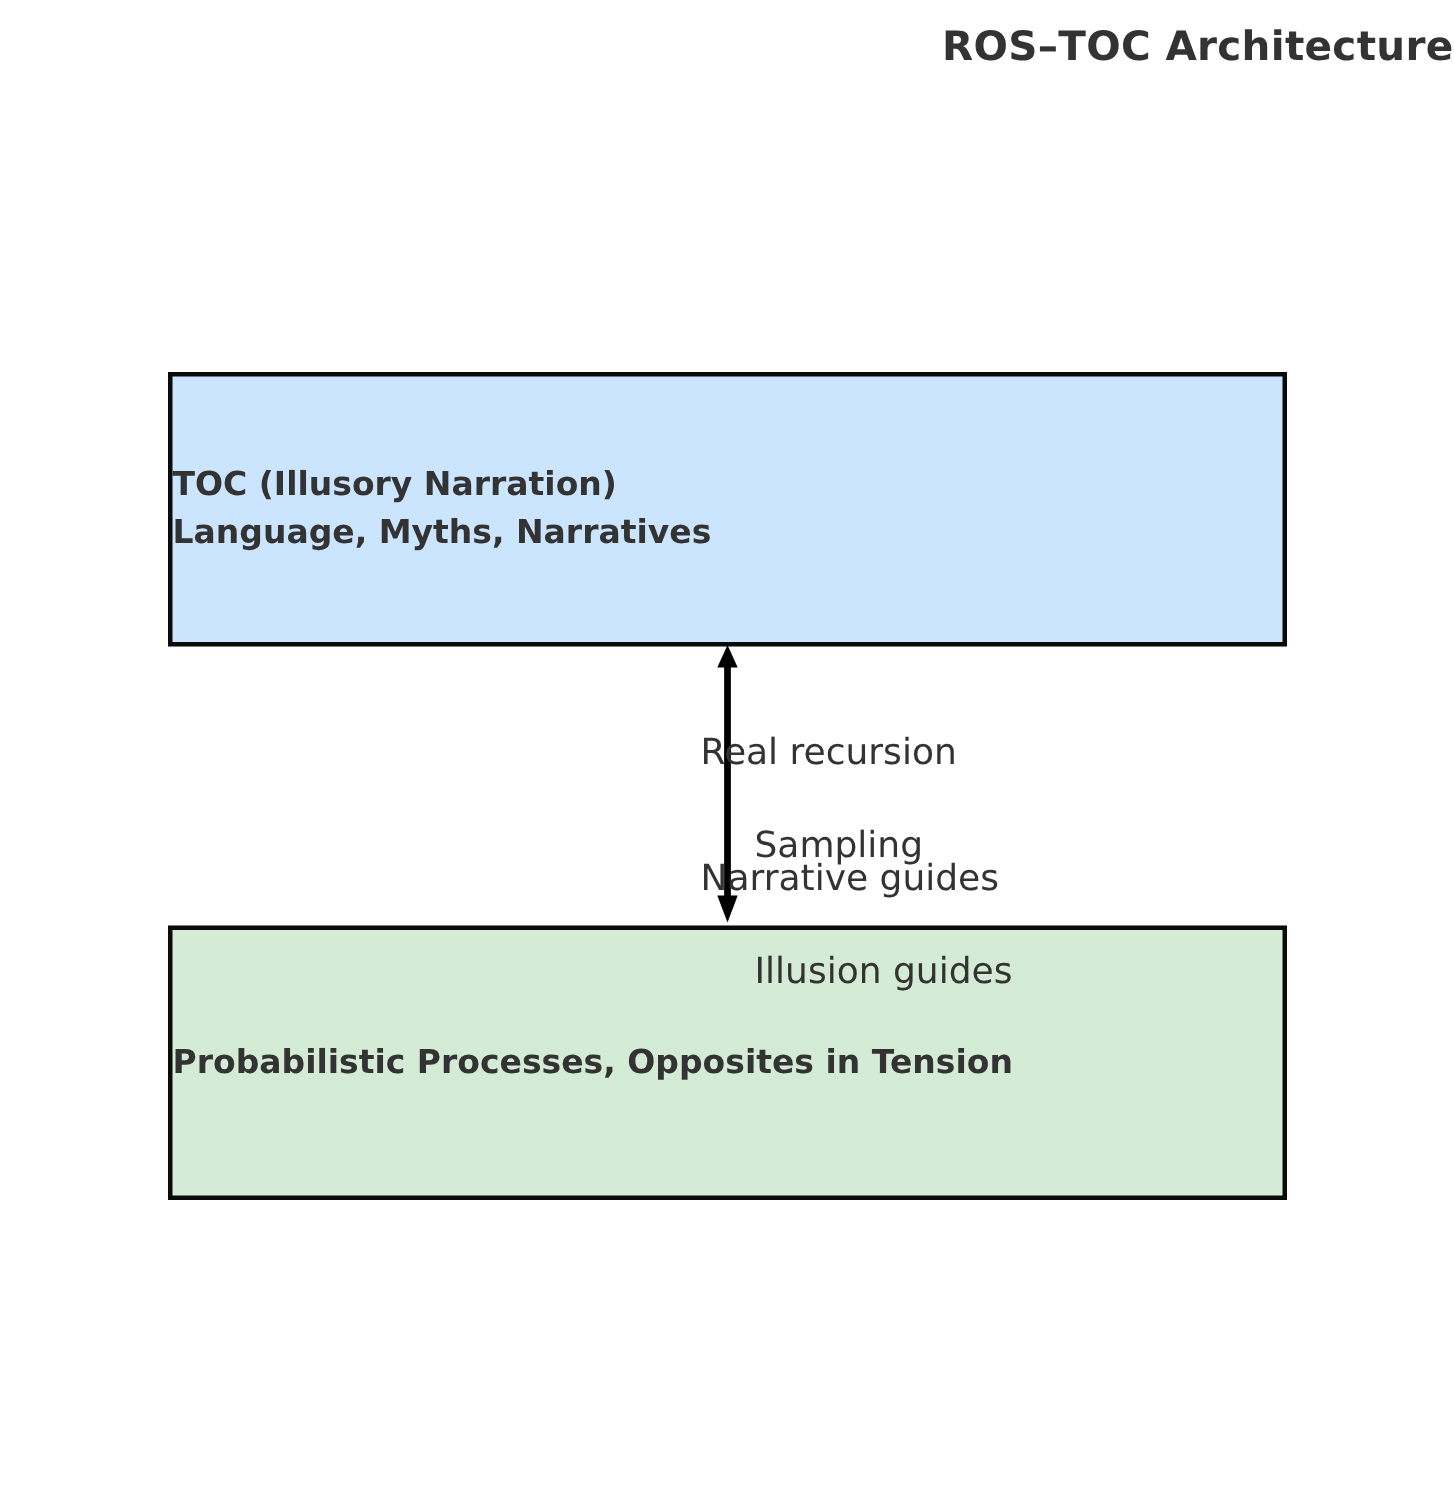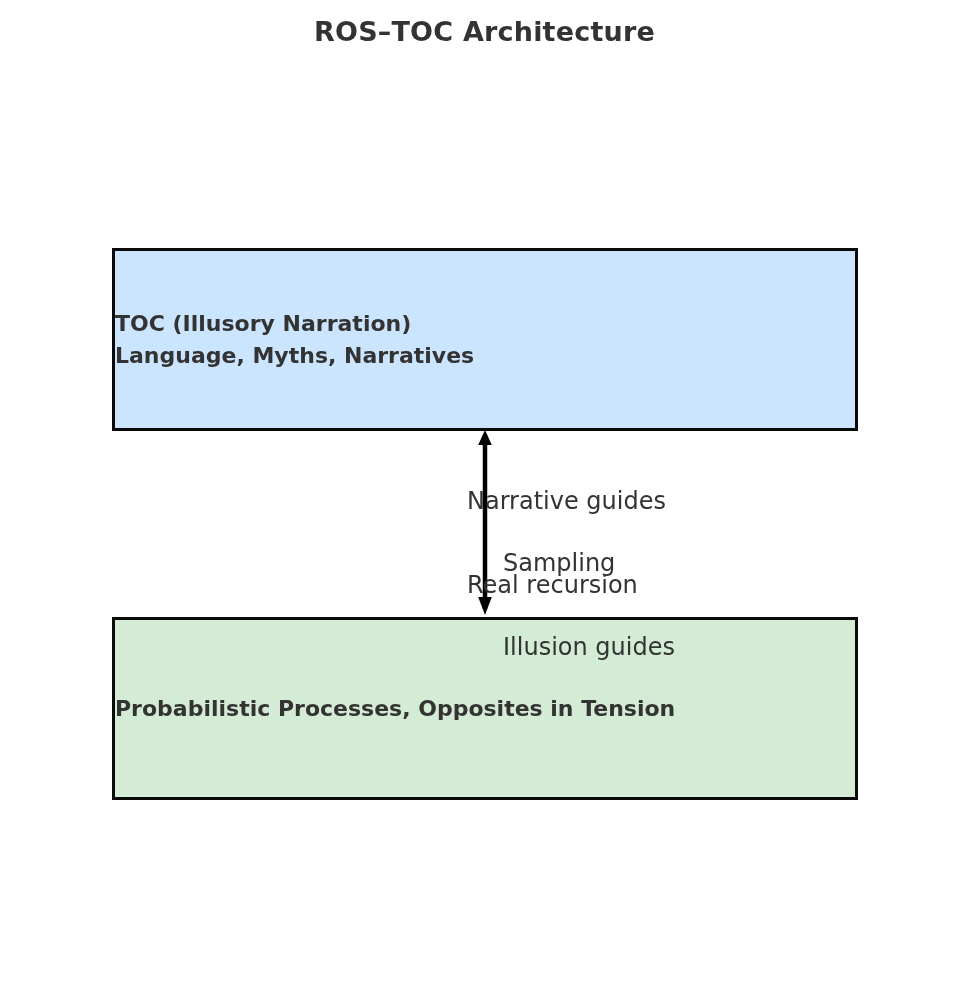--- a/index.html
+++ b/index.html
@@ -17,21 +17,21 @@
     background: #ffffff;
     overflow: hidden;
   }
 
   
   .diagram-title {
     position: absolute;
     left: 0;
     top: 16px;
     width: 969px;
-    text-align: center;
+    text-align: right;
     font-size: 27px;
     font-weight: bold;
     color: #333333;
     letter-spacing: 0.2px;
     white-space: pre;
   }
 
   
   .layer-box {
     position: absolute;
@@ -107,22 +107,22 @@
   <svg id="flow-arrow" viewBox="0 0 40 195" width="40" height="195">
 
     <line x1="20" y1="10" x2="20" y2="184" stroke="#000000" stroke-width="4.5"></line>
 
     <polygon points="20,5 13.2,20 26.8,20" fill="#000000"></polygon>
 
     <polygon points="20,190 13.2,172 26.8,172" fill="#000000"></polygon>
   </svg>
 
   <div class="edge-label" id="label-upward">
+    <div>Real recursion</div>
     <div>Narrative guides</div>
-    <div>Real recursion</div>
   </div>
 
   <div class="edge-label" id="label-downward">
     <div>Sampling</div>
     <div>Illusion guides</div>
   </div>
 
 </div>
 
 </body></html>

